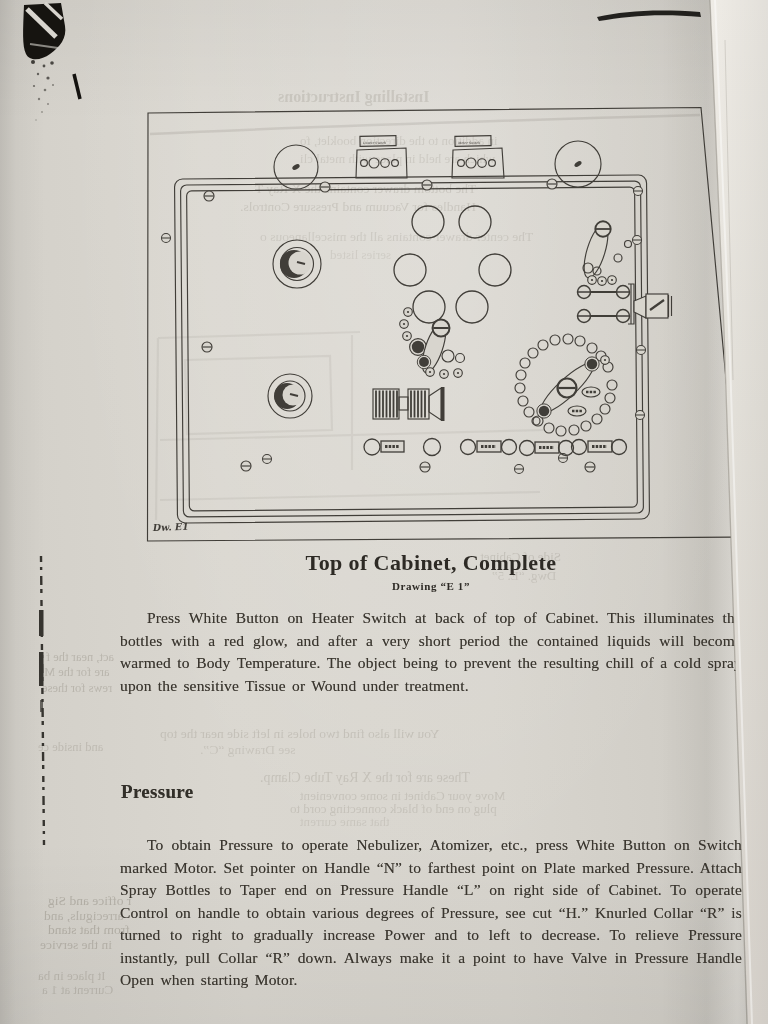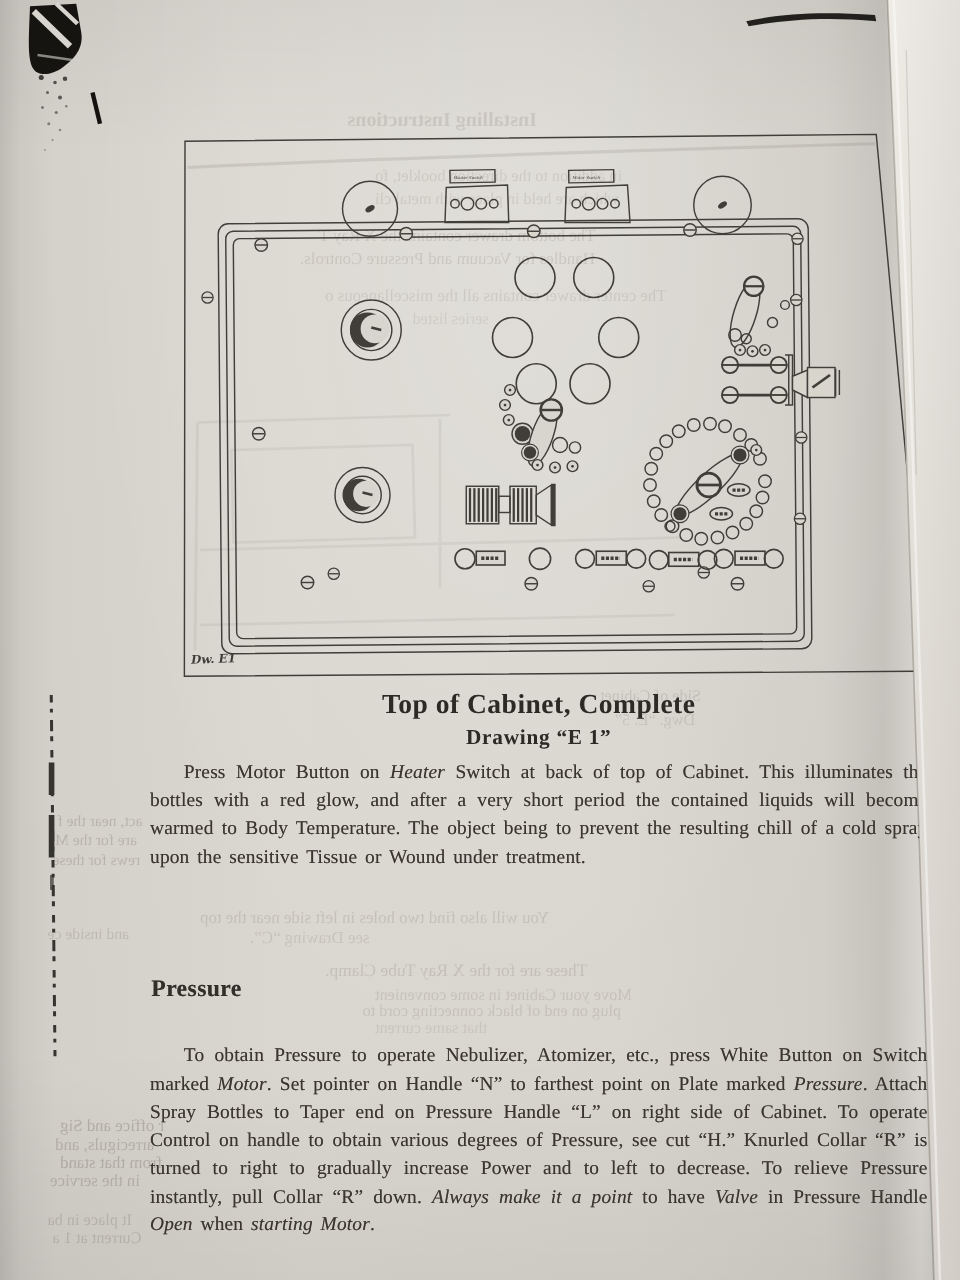--- a/index.html
+++ b/index.html
@@ -59,30 +59,30 @@
   .g25{top:982px;left:42px;font-size:13px;opacity:.20;}
   
   .diagram{position:absolute;left:138px;top:98px;width:612px;height:452px;}
   .diagram text{font-family:"DejaVu Serif",serif;}
   
   .caption{
     position:absolute;left:120px;top:550px;width:622px;text-align:center;
     color:#2d2a25;font-weight:bold;
   }
   .caption .t1{font-size:22px;letter-spacing:.4px;}
-  .caption .t2{font-size:17px;margin-top:4px;letter-spacing:.6px;}
+  .caption .t2{font-size:11px;margin-top:4px;letter-spacing:.6px;}
   .para{
     position:absolute;left:120px;width:622px;margin:0;
     font-size:15.5px;line-height:22.5px;text-align:justify;
     color:#3a362f;text-indent:27px;word-spacing:2.2px;letter-spacing:.15px;
     text-shadow:0 0 .35px rgba(58,54,47,.55);
   }
   .p1{top:607px;}
   .p2{top:818px;margin-top:16px;}
-  .it{font-style:italic;}
+  .it{}
   .pressure-h{
     position:absolute;left:121px;top:781px;margin:0;
     font-size:19px;font-weight:bold;color:#322f29;letter-spacing:.3px;
     text-shadow:0 0 .35px rgba(50,47,41,.55);
   }
   
   .artifacts{position:absolute;inset:0;pointer-events:none;}
 </style>
 </head>
 <body>
@@ -353,21 +353,21 @@
 
       <text x="153" y="531" font-size="9.5" font-weight="bold" font-style="italic" fill="#34312c" stroke="none" transform="rotate(-2 153 531)">Dw. E1</text>
     </g>
   </svg>
 
   <div class="caption">
     <div class="t1">Top of Cabinet, Complete</div>
     <div class="t2">Drawing “E 1”</div>
   </div>
 
-  <p class="para p1"><span>Press Motor Button on </span><span class="it">Heater</span><span> Switch at back of top of Cabinet.  This illuminates the bottles with a red glow, and after a very short period the contained liquids will become warmed to Body Temperature.  The object being to prevent the resulting chill of a cold spray upon the sensitive Tissue or Wound under treatment.</span></p>
+  <p class="para p1"><span>Press White Button on </span><span class="it">Heater</span><span> Switch at back of top of Cabinet.  This illuminates the bottles with a red glow, and after a very short period the contained liquids will become warmed to Body Temperature.  The object being to prevent the resulting chill of a cold spray upon the sensitive Tissue or Wound under treatment.</span></p>
   <h2 class="pressure-h">Pressure</h2>
   <p class="para p2"><span>To obtain Pressure to operate Nebulizer, Atomizer, etc., press White Button on Switch marked </span><span class="it">Motor</span><span>.  Set pointer on Handle “N” to farthest point on Plate marked </span><span class="it">Pressure</span><span>.  Attach Spray Bottles to Taper end on Pressure Handle “L” on right side of Cabinet.  To operate Control on handle to obtain various degrees of Pressure, see cut “H.”  Knurled Collar “R” is turned to right to gradually increase Power and to left to decrease. To relieve Pressure instantly, pull Collar “R” down.  </span><span class="it">Always make it a point</span><span> to have </span><span class="it">Valve</span><span> in Pressure Handle </span><span class="it">Open</span><span> when </span><span class="it">starting Motor</span><span>.</span></p>
 </div>
 
 <svg class="artifacts" width="768" height="1024">
 
   <g>
     <path d="M24,5 L61,3 L65,26 C67,38 60,47 50,54 C42,60 30,62 26,54 C22,46 23,30 24,5 Z" fill="#161410"></path>
     <path d="M27,9 L56,37" stroke="#d8d5ce" stroke-width="5" fill="none"></path>
     <path d="M45,3 L62,19" stroke="#d8d5ce" stroke-width="3.5" fill="none"></path>

